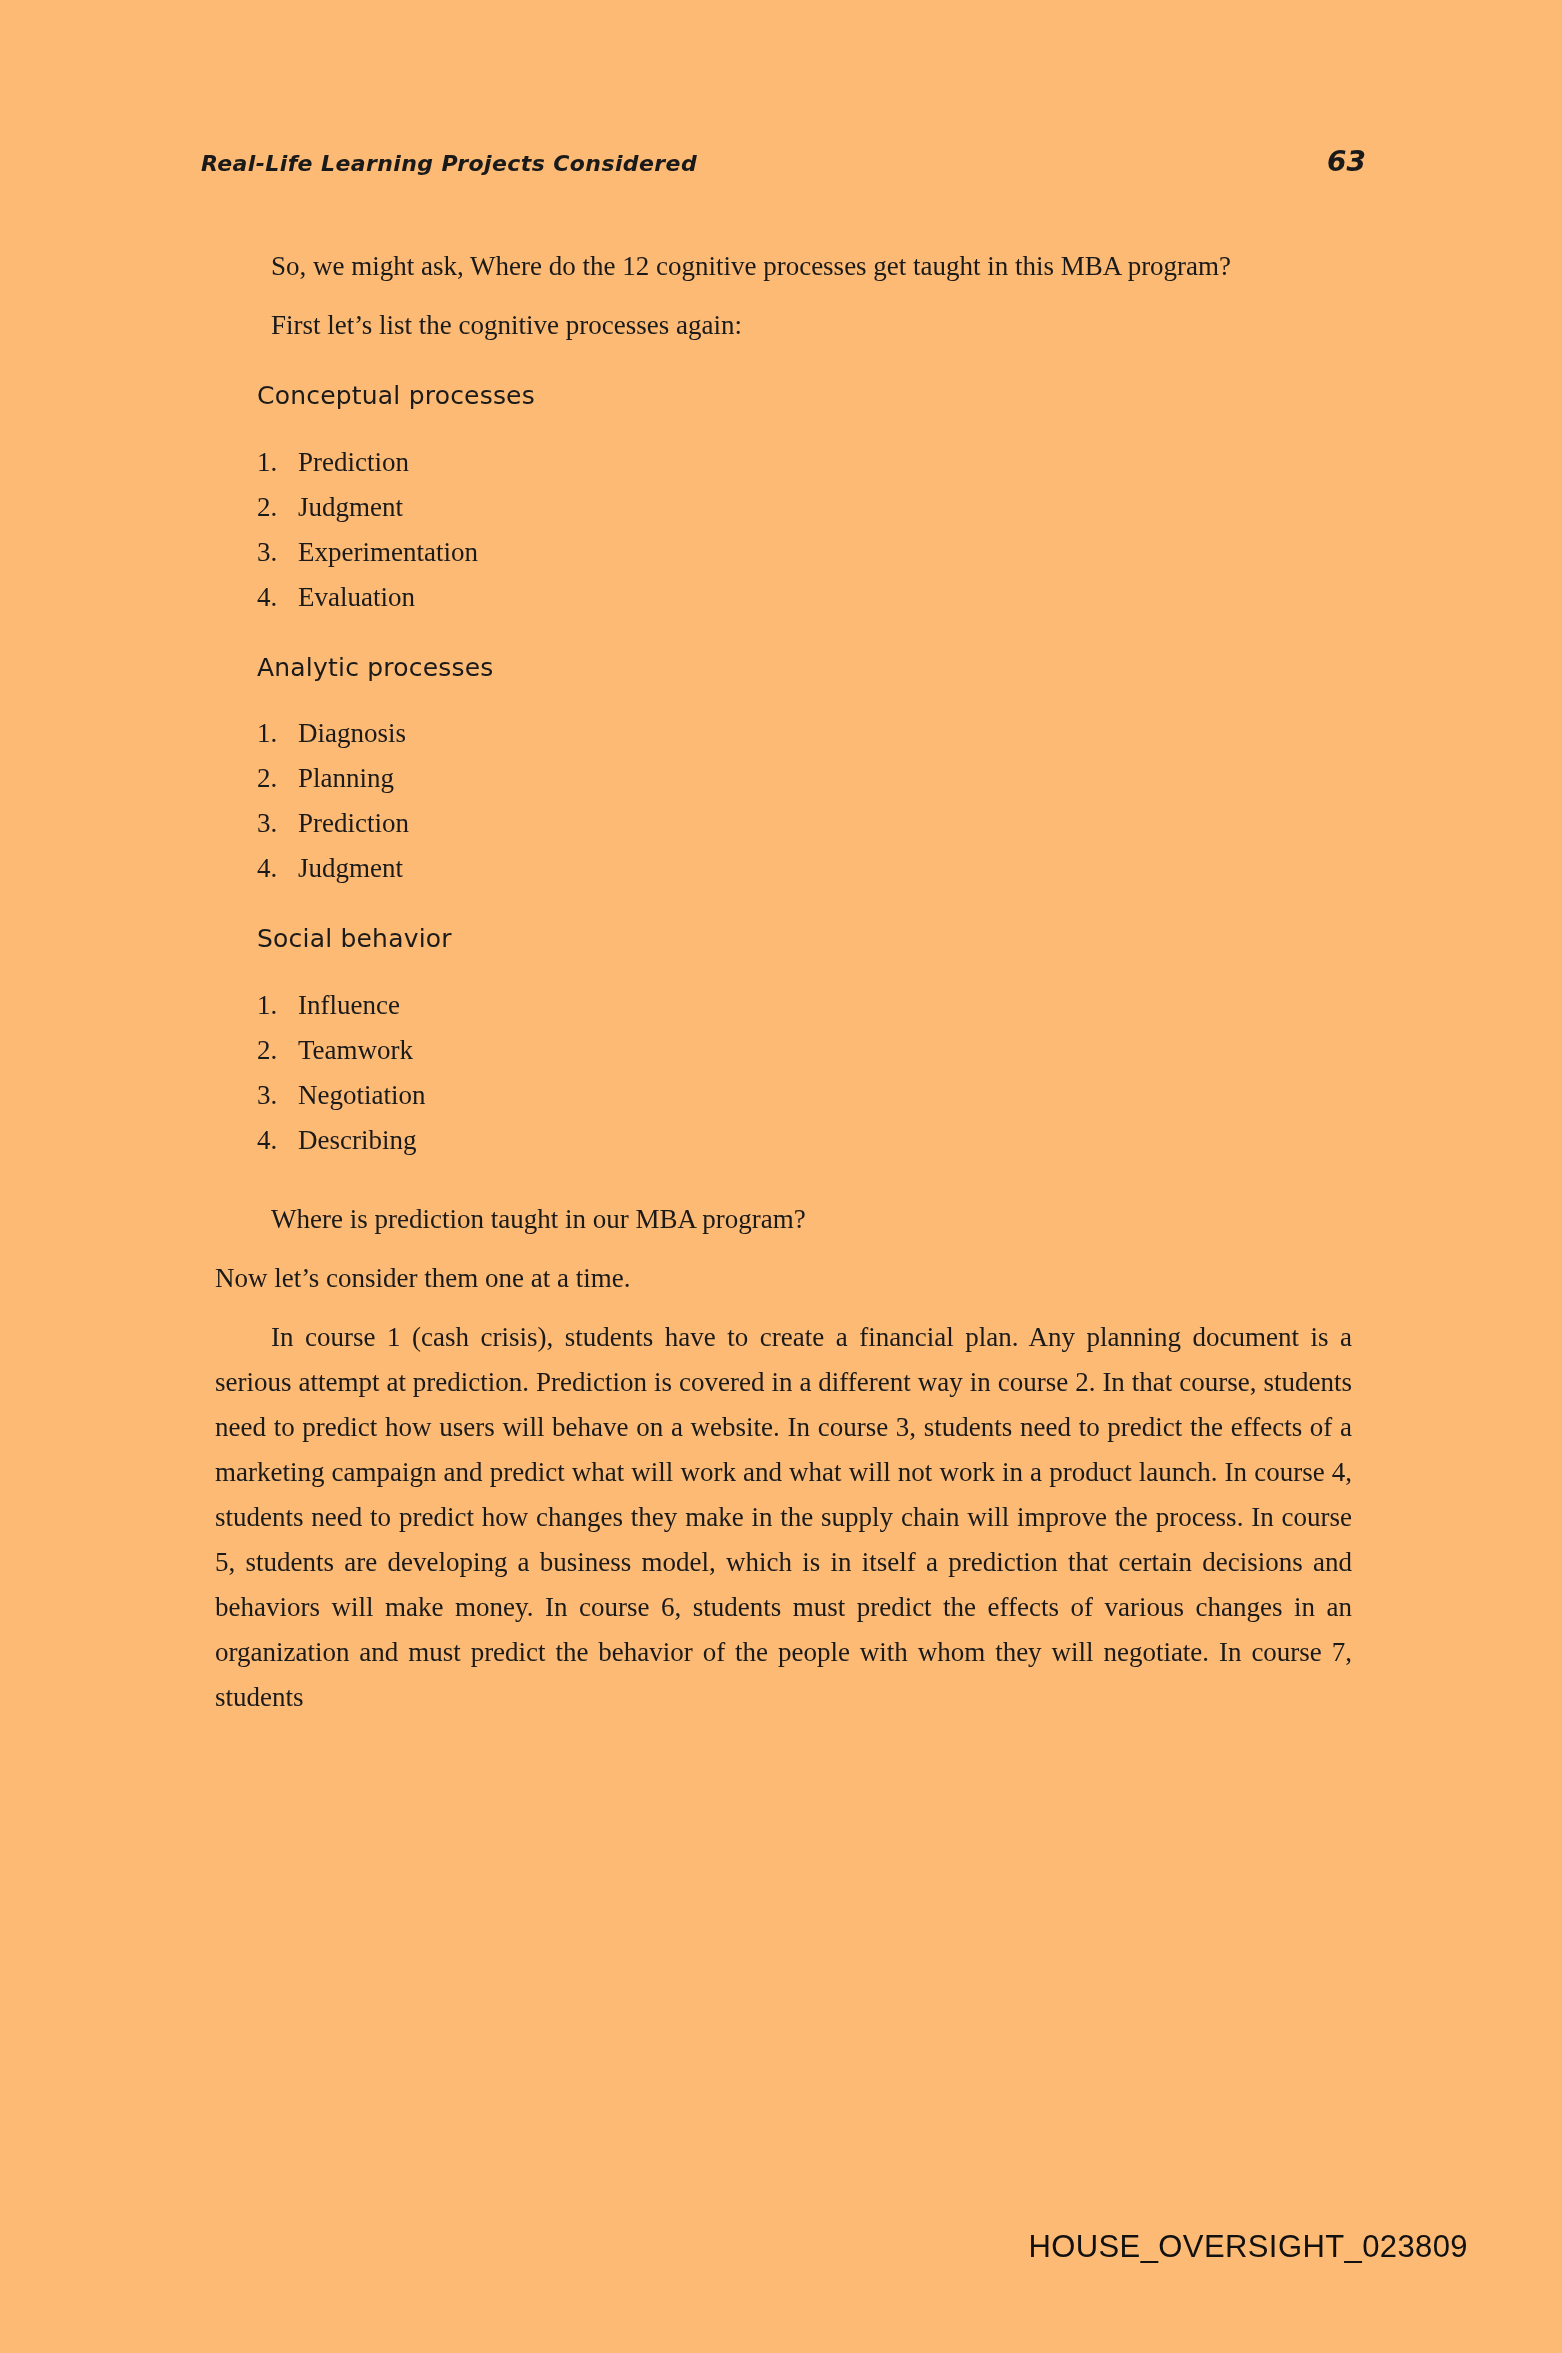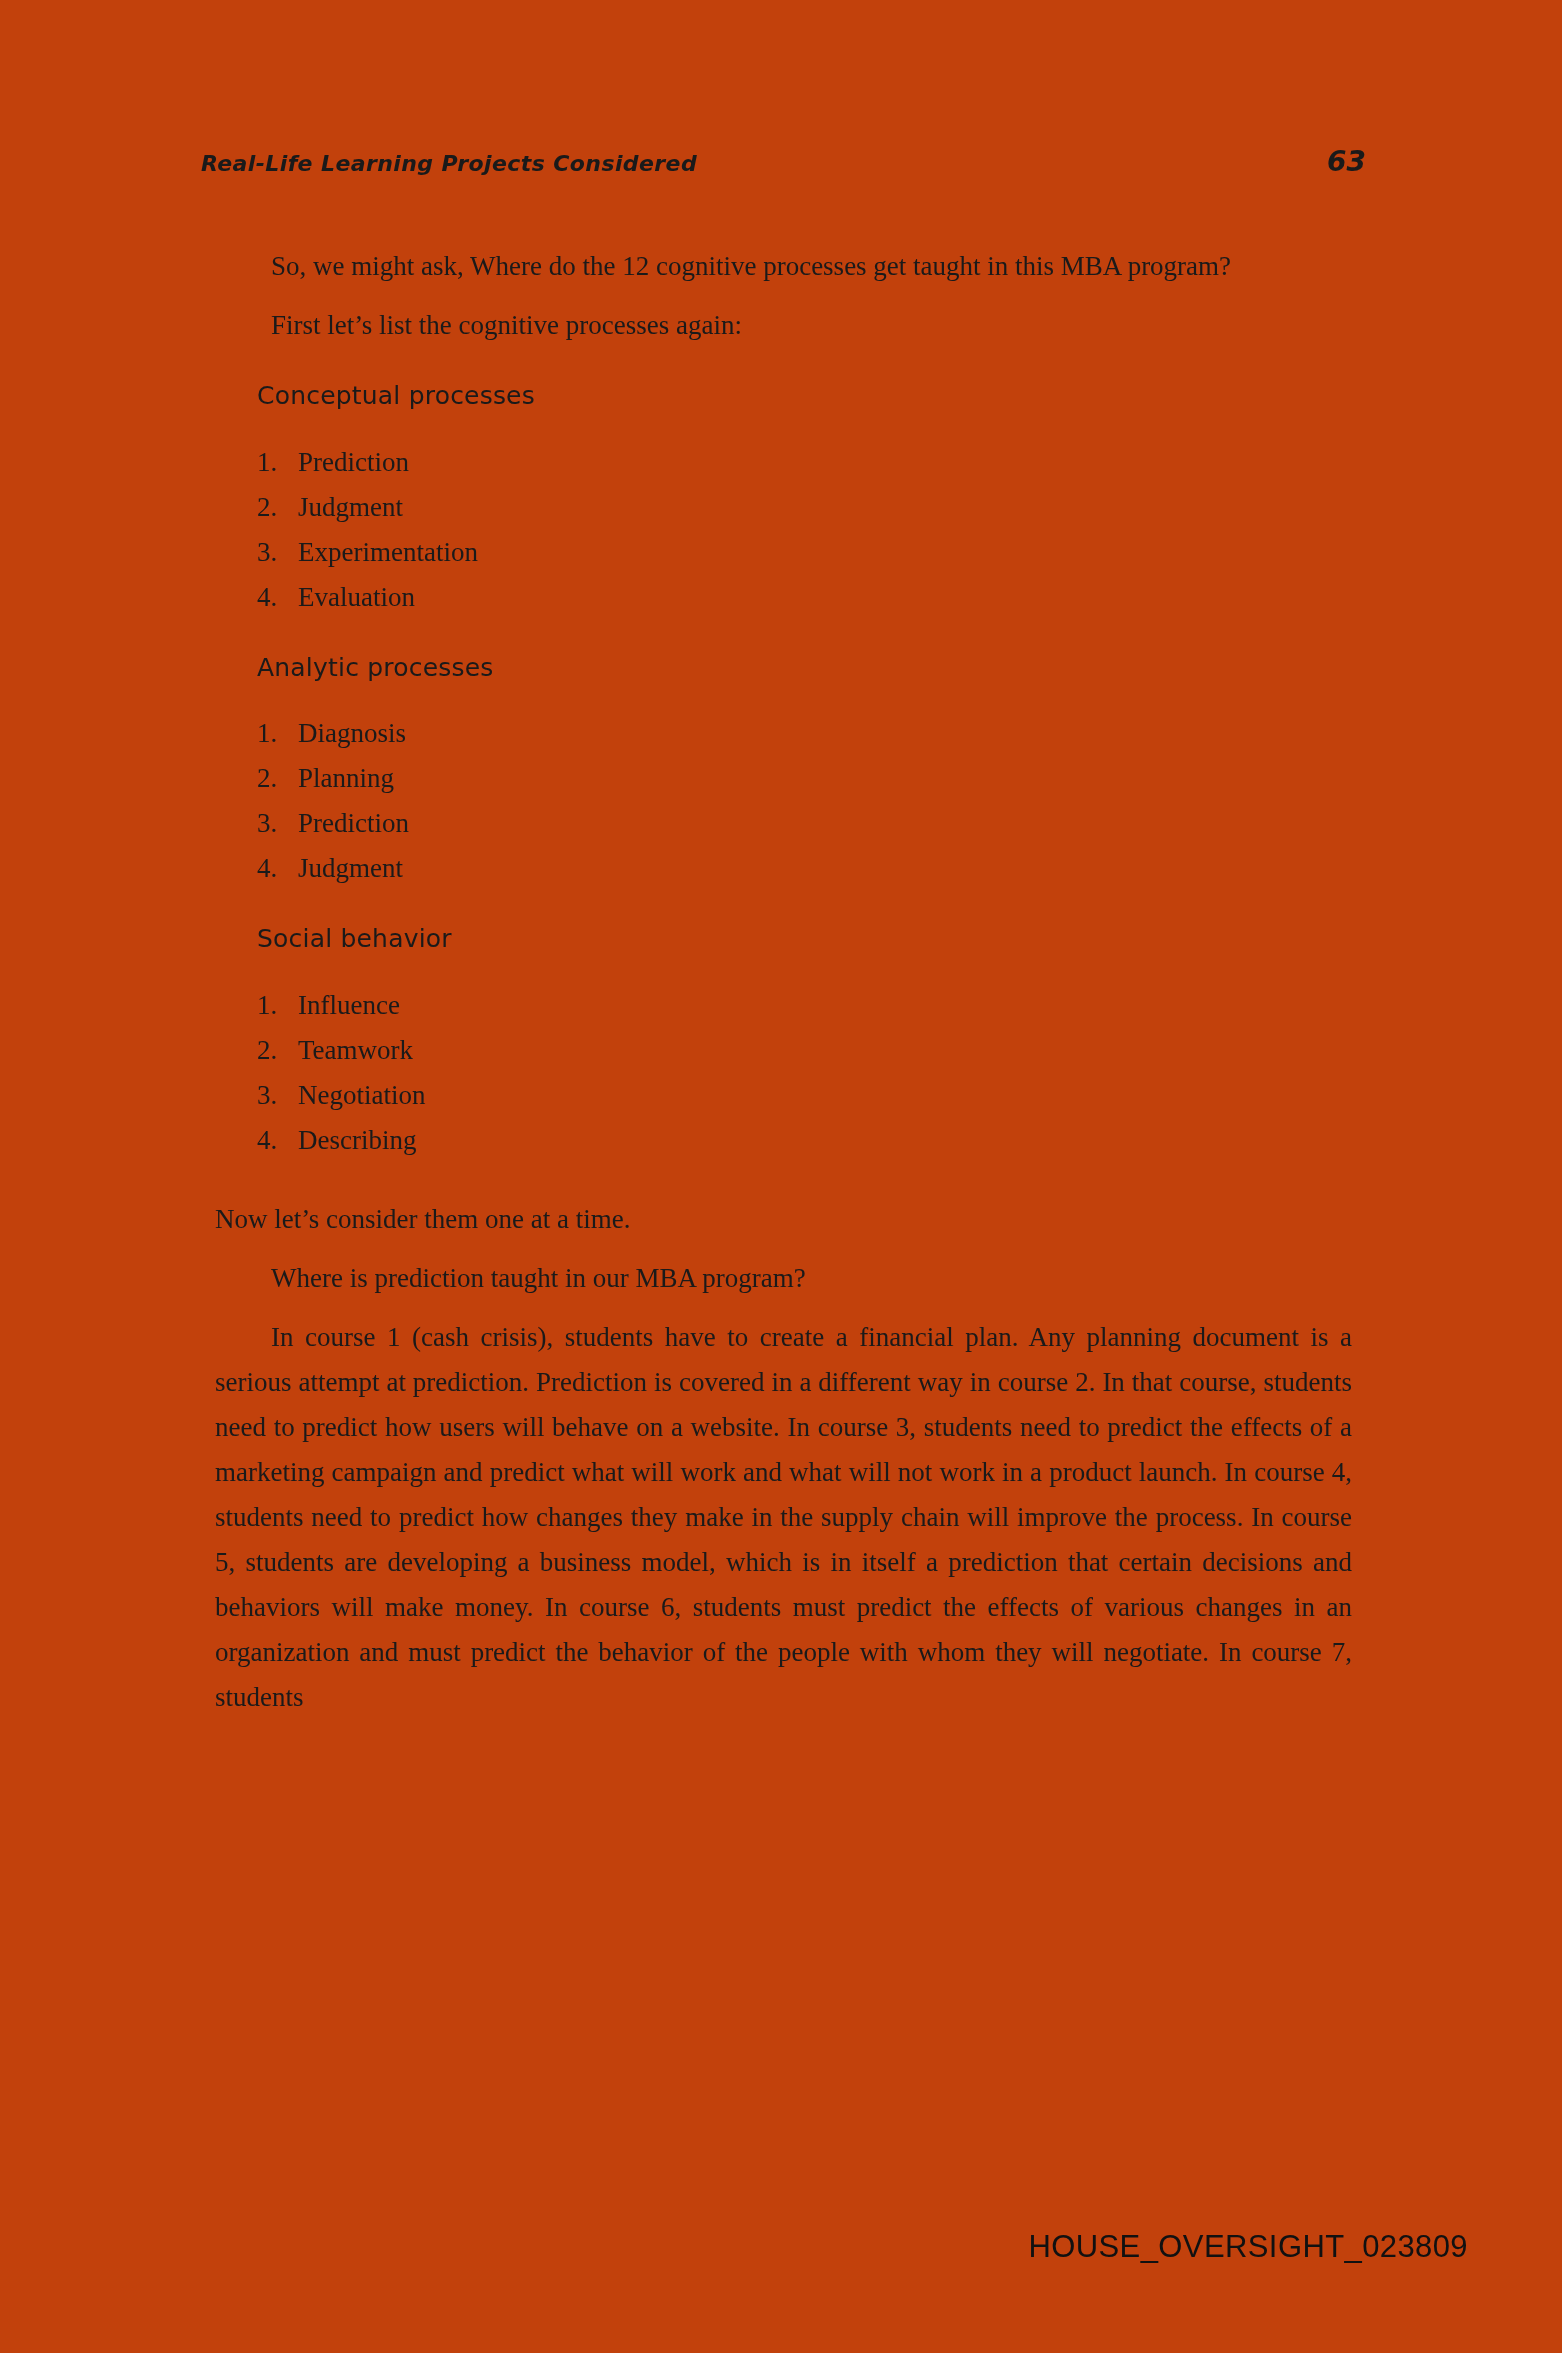--- a/index.html
+++ b/index.html
@@ -13,21 +13,21 @@
     position: relative;
     font-family: "Liberation Serif", serif;
     color: #1a1a1a;
     overflow: hidden;
   }
   .page {
     position: absolute;
     top: 0; left: 0;
     width: 1562px;
     height: 2354px;
-    background: #c2410c;
+    background: #fdba74;
   }
   .content {
     position: absolute;
     left: 201px;
     top: 145px;
     width: 1165px;
   }
   .running-head {
     display: flex;
     justify-content: space-between;
@@ -181,22 +181,22 @@
           <span class="txt">Negotiation</span>
         </li>
         <li>
           <span class="num">4.</span>
           <span class="txt">Describing</span>
         </li>
       </ol>
     </div>
 
     <div class="after-lists">
+      <p class="body-par indent">Where is prediction taught in our MBA program?</p>
       <p class="body-par noindent">Now let’s consider them one at a time.</p>
-      <p class="body-par indent">Where is prediction taught in our MBA program?</p>
       <p class="body-par indent">In course 1 (cash crisis), students have to create a financial plan. Any planning document is a serious attempt at prediction. Prediction is covered in a different way in course 2. In that course, students need to predict how users will behave on a website. In course 3, students need to predict the effects of a marketing campaign and predict what will work and what will not work in a product launch. In course 4, students need to predict how changes they make in the supply chain will improve the process. In course 5, students are developing a business model, which is in itself a prediction that certain decisions and behaviors will make money. In course 6, students must predict the effects of various changes in an organization and must predict the behavior of the people with whom they will negotiate. In course 7, students</p>
     </div>
 
   </div>
 
   <div class="stamp">HOUSE_OVERSIGHT_023809</div>
 
 </div>
 
 

